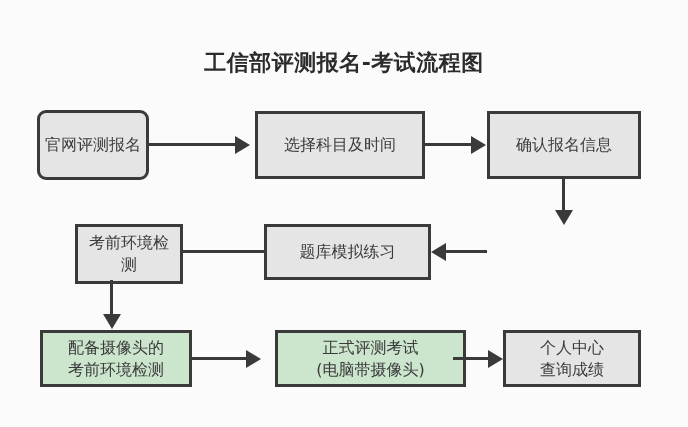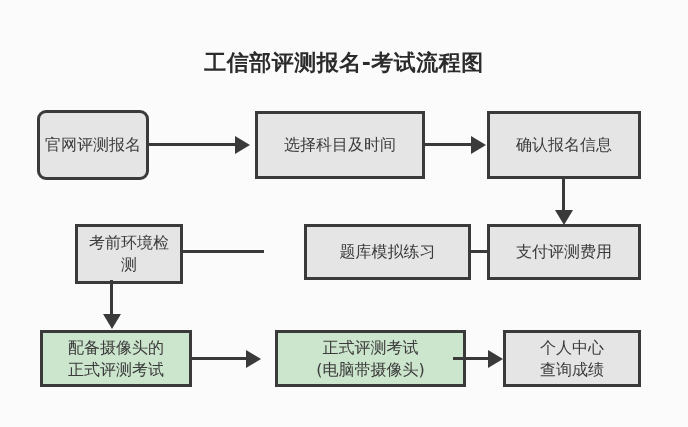--- a/index.html
+++ b/index.html
@@ -107,44 +107,41 @@
   <div class="edge edge-h" style="left:425px; top:143px; width:48px;"></div>
   <div class="arrowhead arrow-right" style="left:471px; top:136px;"></div>
 
   <div class="node" style="left:487px; top:111px; width:154px; height:68px;">
     <span class="node-label">确认报名信息</span>
   </div>
 
   <div class="edge edge-v" style="left:562px; top:179px; height:34px;"></div>
   <div class="arrowhead arrow-down" style="left:555px; top:210px;"></div>
 
-  <div class="node" style="left:487px; top:224px; width:154px; height:56px;">
-    <span class="node-label">支付评测费用</span>
-  </div>
 
   <div class="edge edge-h" style="left:446px; top:250px; width:41px;"></div>
   <div class="arrowhead arrow-left" style="left:431px; top:243px;"></div>
 
-  <div class="node" style="left:264px; top:224px; width:167px; height:56px;margin-left:40px;">
+  <div class="node" style="left:264px; top:224px; width:167px; height:56px;">
     <span class="node-label">题库模拟练习</span>
   </div>
 
   <div class="edge edge-h" style="left:163px; top:250px; width:101px;"></div>
   <div class="arrowhead arrow-left" style="left:148px; top:243px;"></div>
 
   <div class="node" style="left:40px; top:224px; width:108px; height:60px;margin-left:35px;">
     <span class="node-label">考前环境检测</span>
   </div>
 
   <div class="edge edge-v" style="left:110px; top:280px; height:37px;"></div>
   <div class="arrowhead arrow-down" style="left:103px; top:314px;"></div>
 
   <div class="node green" style="left:40px; top:330px; width:152px; height:57px;">
     <span class="node-label">配备摄像头的
-正式评测考试</span>
+考前环境检测</span>
   </div>
 
   <div class="edge edge-h" style="left:192px; top:357px; width:55px;"></div>
   <div class="arrowhead arrow-right" style="left:246px; top:350px;"></div>
 
   <div class="node green" style="left:262px; top:330px; width:191px; height:57px;margin-left:13px;">
     <span class="node-label">正式评测考试
 (电脑带摄像头)</span>
   </div>
 

